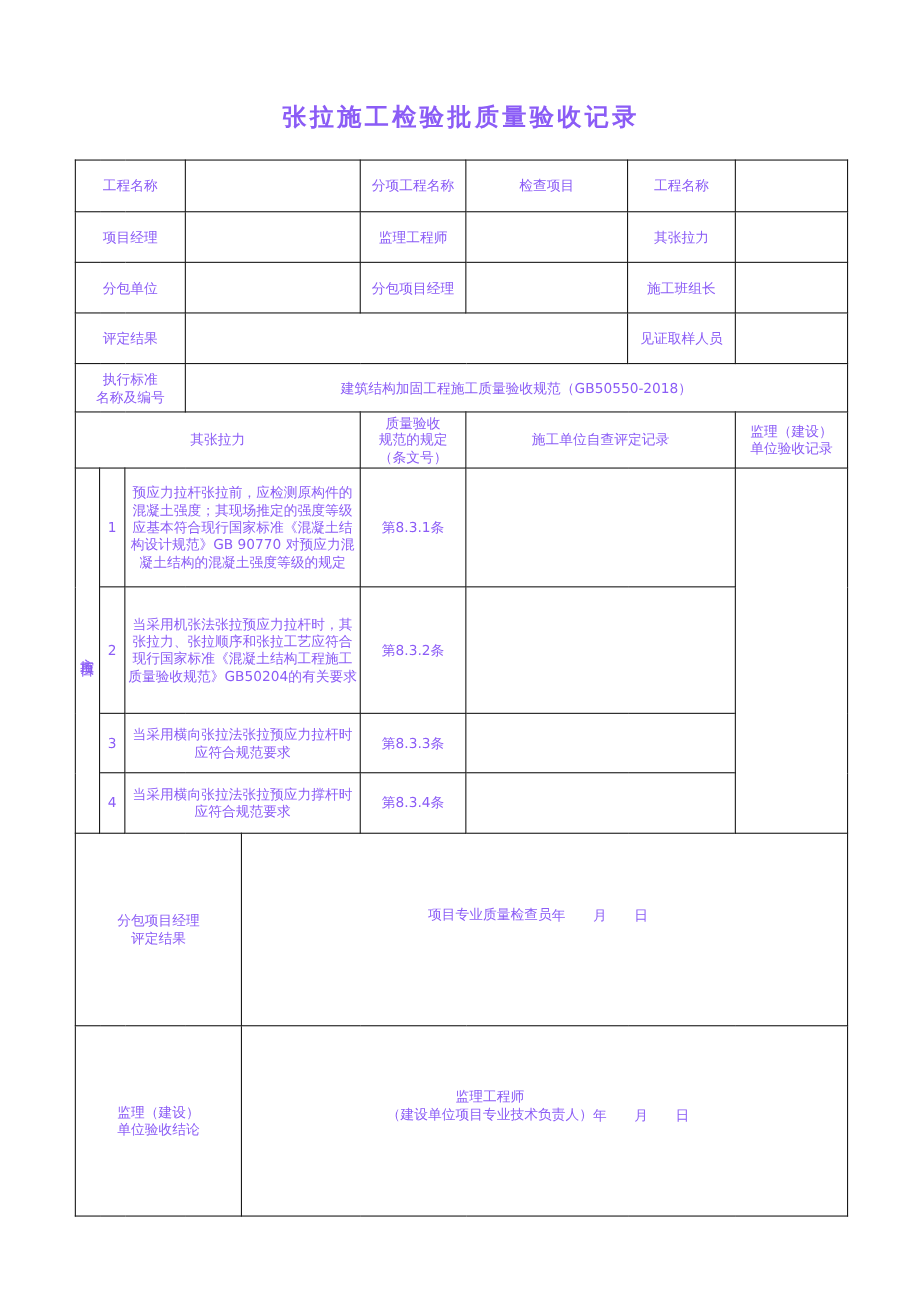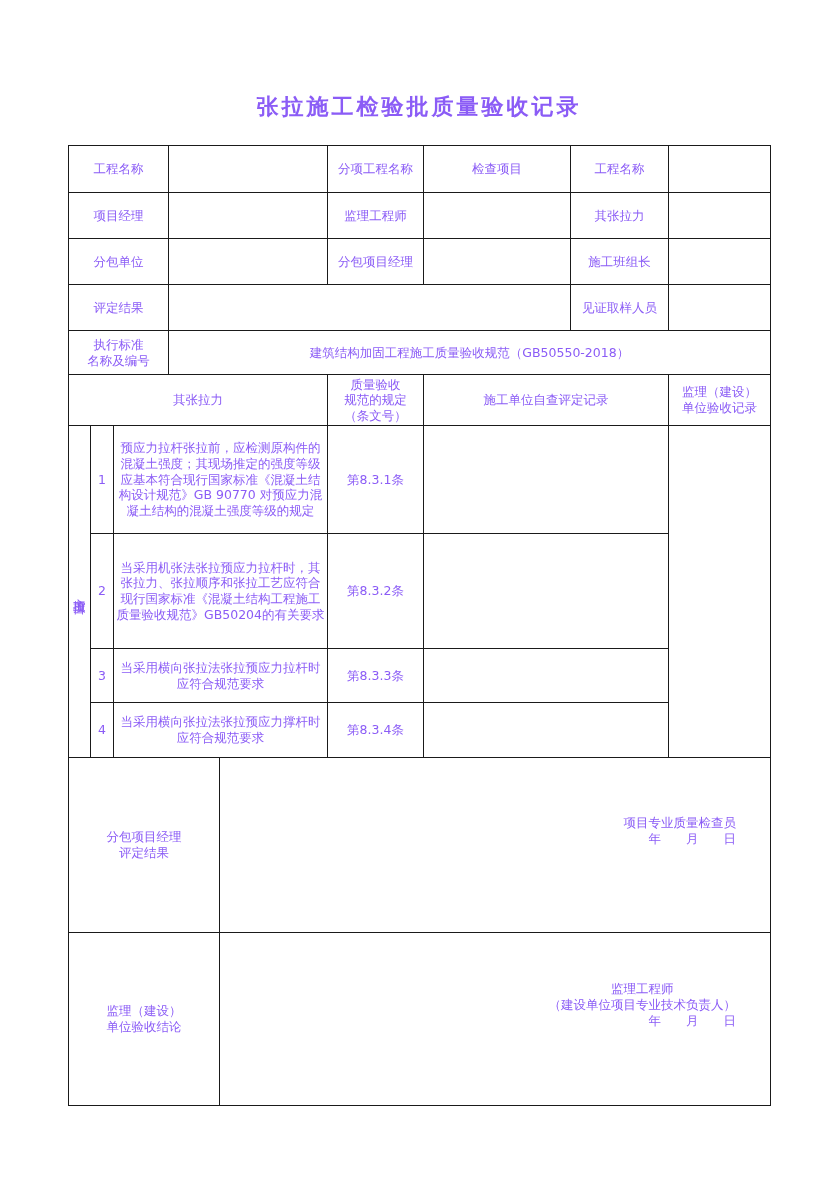--- a/index.html
+++ b/index.html
@@ -45,24 +45,23 @@
   }
   td.group{
     writing-mode:vertical-lr;
     text-orientation:upright;
     letter-spacing:2px;
     padding:0;
   }
   td.fcontent{vertical-align:bottom;padding:0;}
   .sig-row{
     display:flex;
-    justify-content:flex-start;
+    justify-content:center;
     align-items:flex-end;
     padding:0 32px 28px 20px;
-    flex-direction:column;
   }
   .sig-left{text-align:center;white-space:pre-line;line-height:1.3;}
   .sig-date{white-space:nowrap;}
 </style>
 </head>
 <body>
 
 <div class="page">
   <h1 class="doc-title">张拉施工检验批质量验收记录</h1>
 

